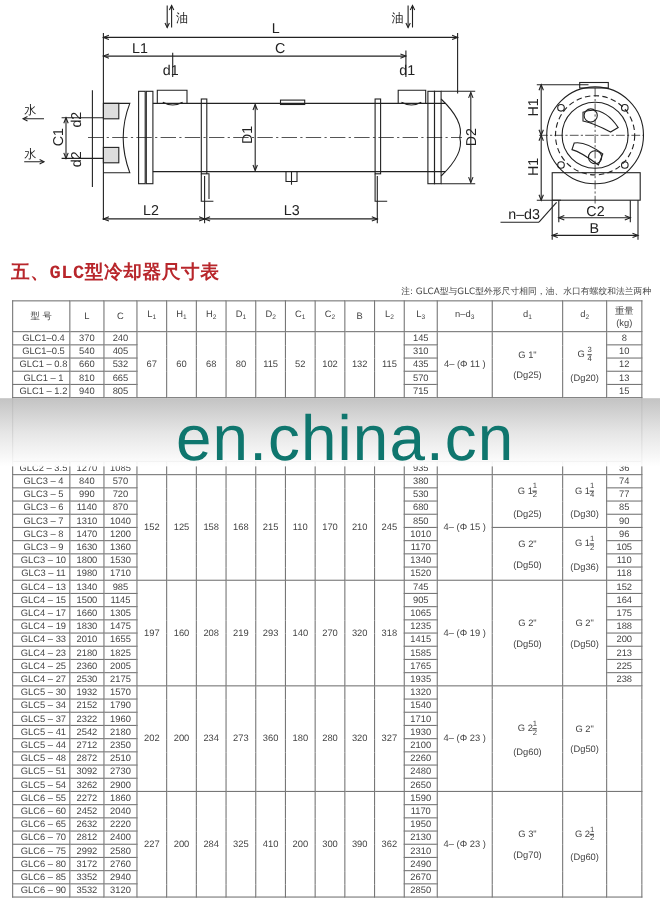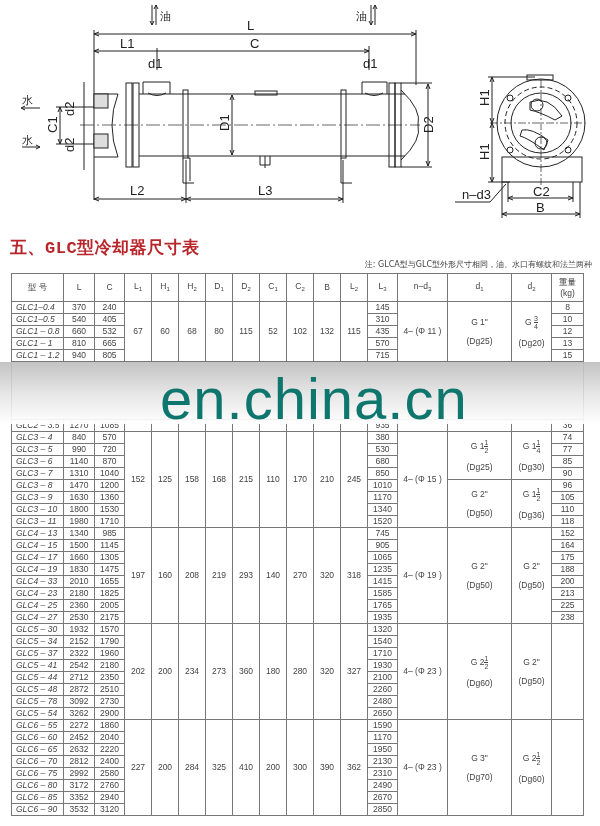--- a/index.html
+++ b/index.html
@@ -3,21 +3,21 @@
 <meta charset="utf-8">
 <style>
   html,body{margin:0;padding:0;background:#fff;}
   body{width:600px;height:826px;position:relative;overflow:hidden;font-family:"Liberation Sans",sans-serif;color:#333;}
   .drawing{position:absolute;left:0;top:0;width:600px;height:228px;}
   .title{position:absolute;left:10px;top:236px;font-size:17px;font-weight:bold;color:#b8262b;letter-spacing:0.5px;font-family:Liberation Mono, monospace;}
   .note{position:absolute;right:8px;top:259px;font-size:8px;color:#444;font-family:"DejaVu Sans",sans-serif;}
   table.spec{position:absolute;left:11px;top:273px;border-collapse:collapse;font-size:8.5px;color:#444;table-layout:fixed;}
   table.spec td,table.spec th{border:1px solid #777;text-align:center;padding:0;font-weight:normal;height:11px;line-height:11px;}
   table.spec th{height:27px;line-height:11px;font-size:8.5px;}
-  table.spec td.model{text-align:left;padding-left:4px;font-style:italic;}
+  table.spec td.model{text-align:center;padding-left:4px;}
   table.spec td.merged{vertical-align:middle;}
   sub{font-size:6px;vertical-align:-2px;}
   .frac{display:inline-block;vertical-align:middle;text-align:center;font-size:7px;line-height:7px;}
   .frac span{display:block;}
   .frac .num{border-bottom:1px solid #444;}
   .dg{display:block;margin-top:8px;}
   .watermark{position:absolute;left:0;top:362px;width:600px;height:62px;background:linear-gradient(to bottom,rgba(190,190,190,0.92),rgba(225,225,225,0.85) 50%,rgba(255,255,255,0.95));}
   .watermark-text{position:absolute;left:160px;top:365px;font-size:58px;color:#0f766e;font-family:"Liberation Sans",sans-serif;letter-spacing:1px;}
   .dimlabel{font-family:"Liberation Sans",sans-serif;font-size:13px;fill:#222;}
   .cn{font-family:"DejaVu Sans",sans-serif;font-size:11px;fill:#222;}
@@ -476,21 +476,21 @@
       <td>2350</td>
       <td>2100</td>
     </tr>
     <tr>
       <td class="model">GLC5 – 48</td>
       <td>2872</td>
       <td>2510</td>
       <td>2260</td>
     </tr>
     <tr>
-      <td class="model">GLC5 – 78</td>
+      <td class="model">GLC5 – 51</td>
       <td>3092</td>
       <td>2730</td>
       <td>2480</td>
     </tr>
     <tr>
       <td class="model">GLC5 – 54</td>
       <td>3262</td>
       <td>2900</td>
       <td>2650</td>
     </tr>

